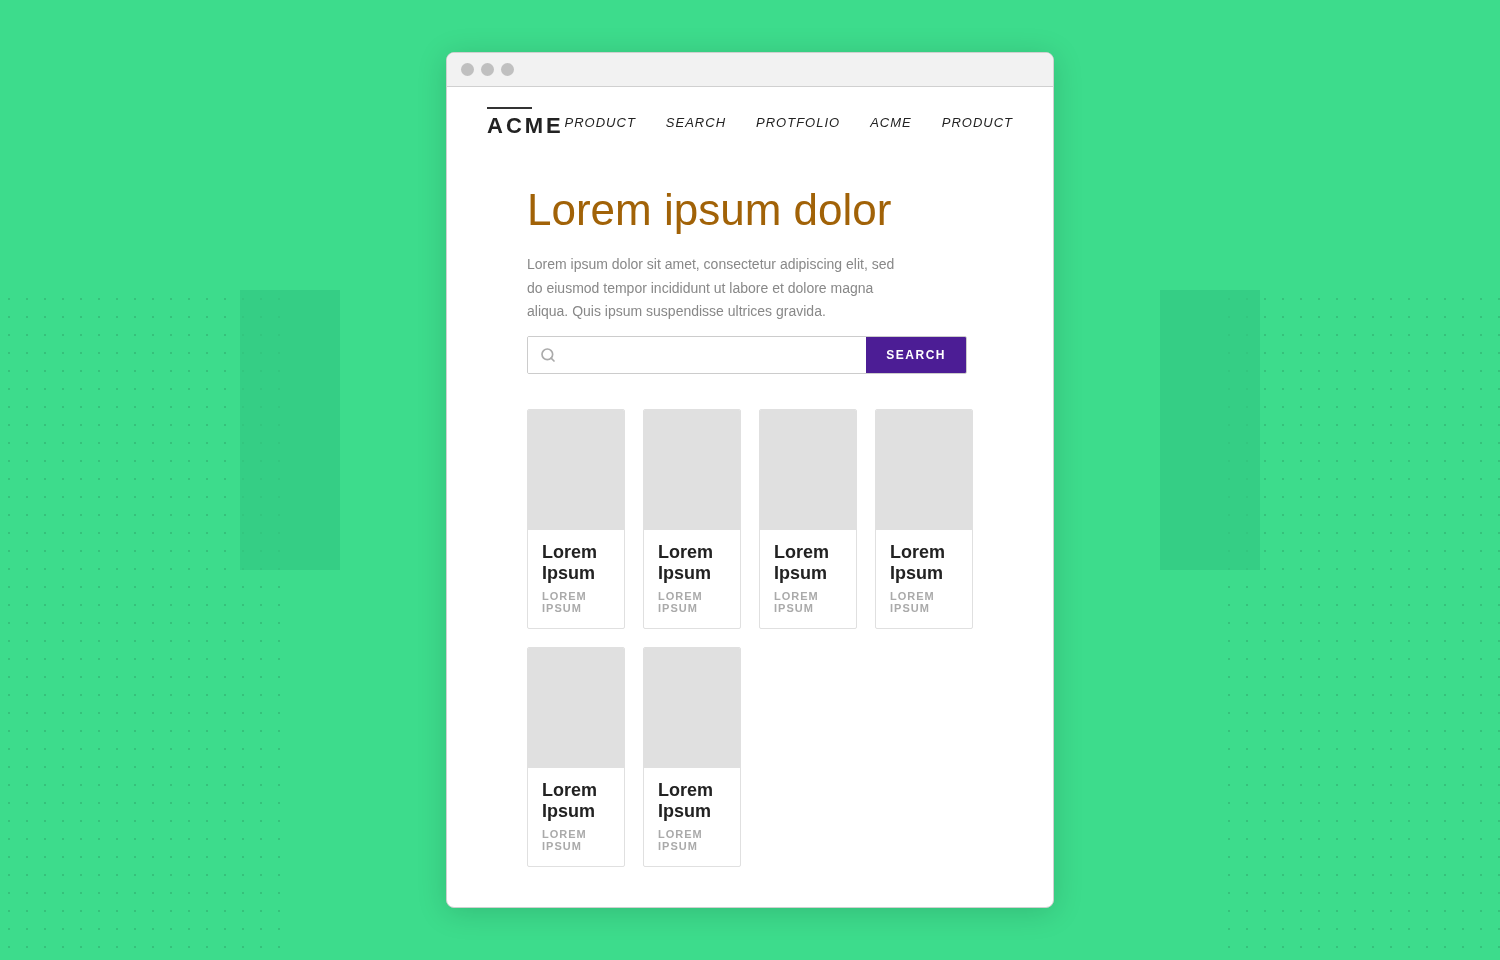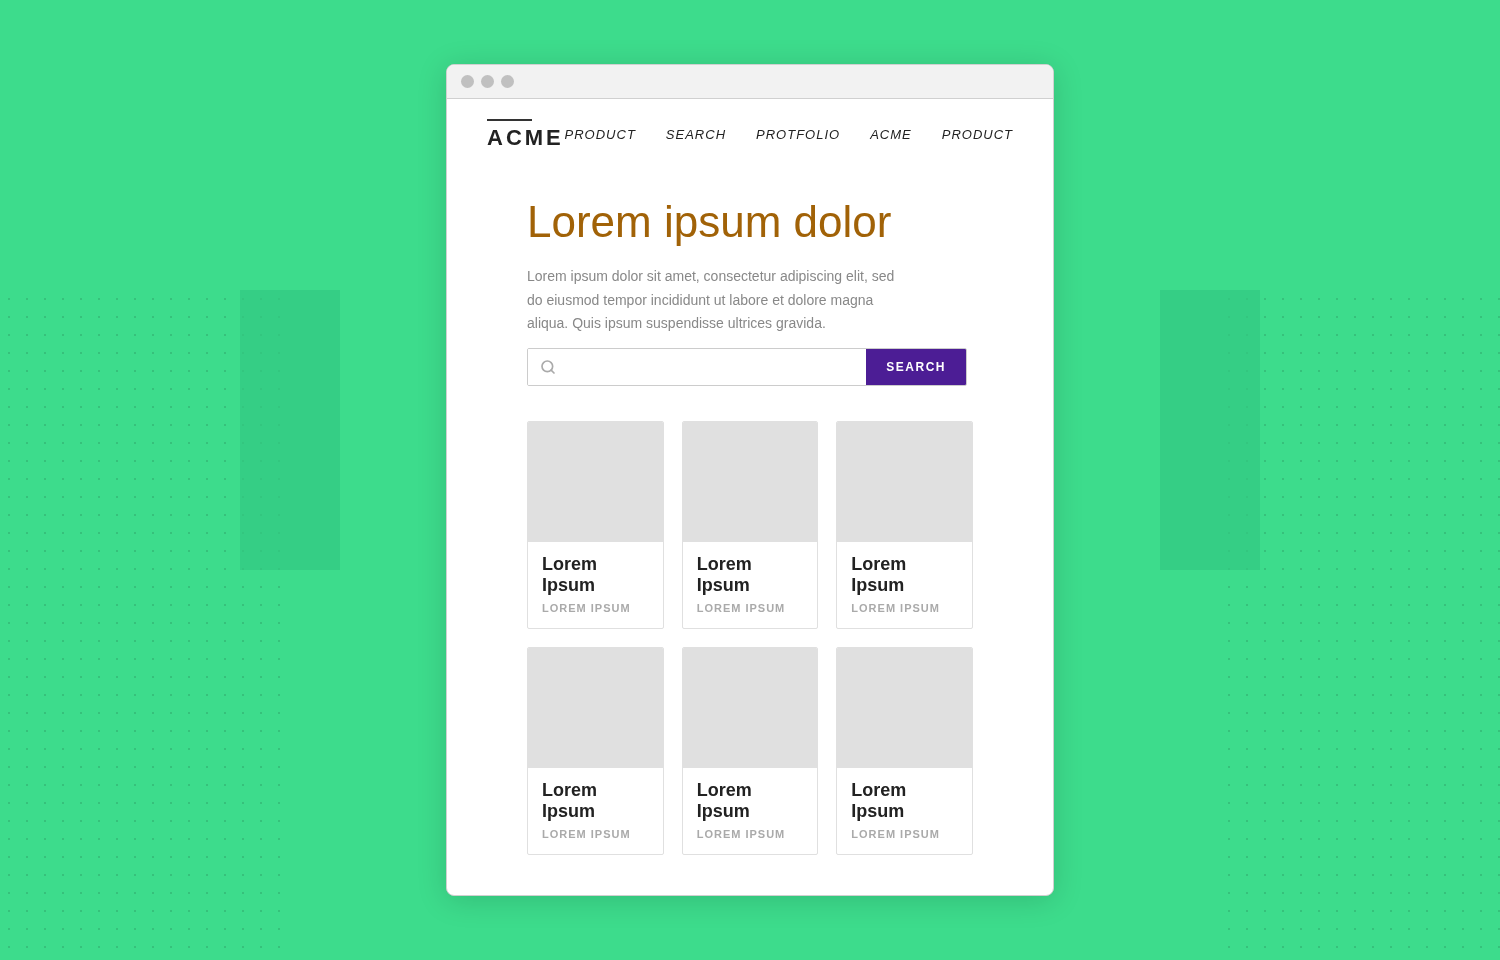--- a/index.html
+++ b/index.html
@@ -184,21 +184,21 @@
       padding: 10px 20px;
       font-size: 12px;
       font-weight: 700;
       letter-spacing: 1.5px;
       cursor: pointer;
     }
 
     
     .cards-grid {
       display: grid;
-      grid-template-columns: repeat(3, 1fr);
+      grid-template-columns: repeat(4, 1fr);
       gap: 18px;
     }
 
     .card {
       border: 1px solid #e0e0e0;
       border-radius: 2px;
       overflow: hidden;
       background: #fff;
     }
 

